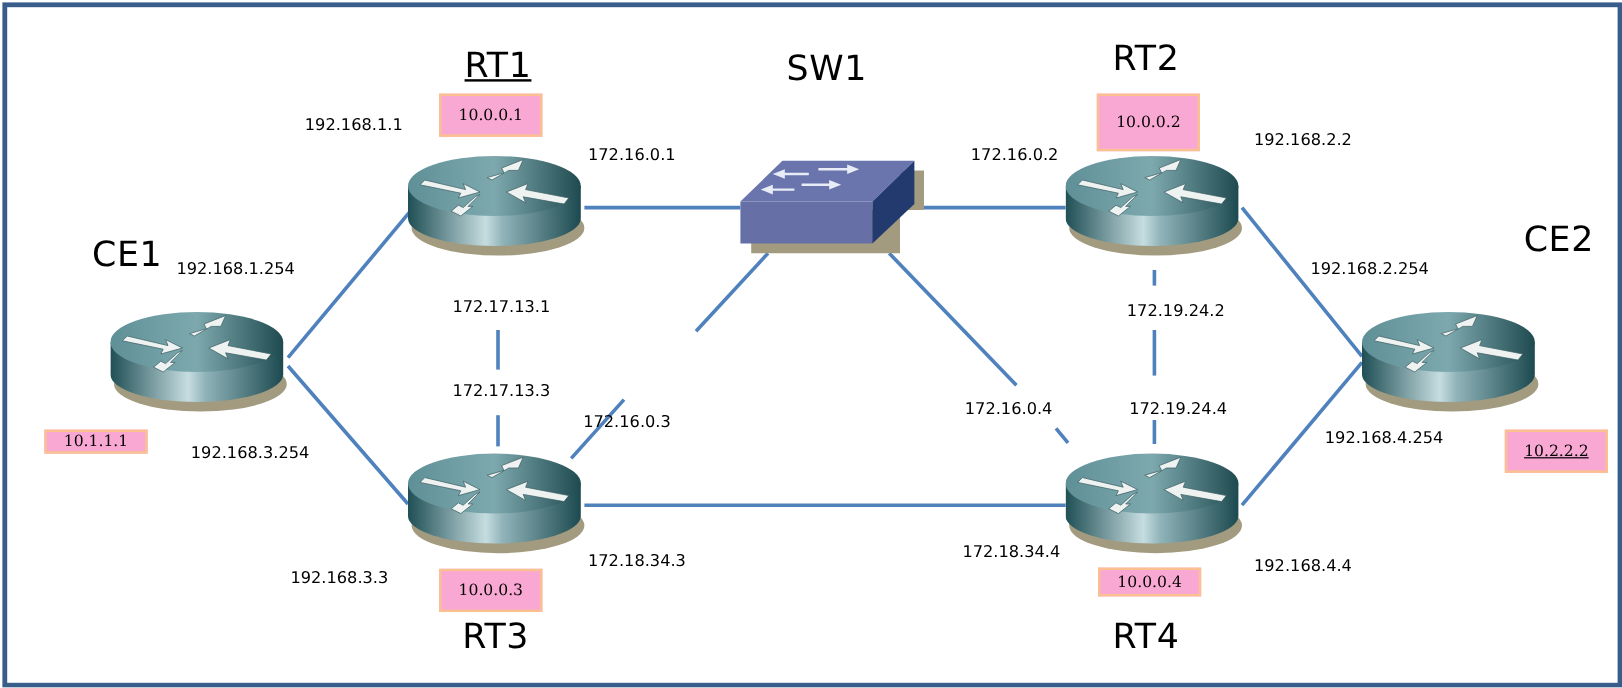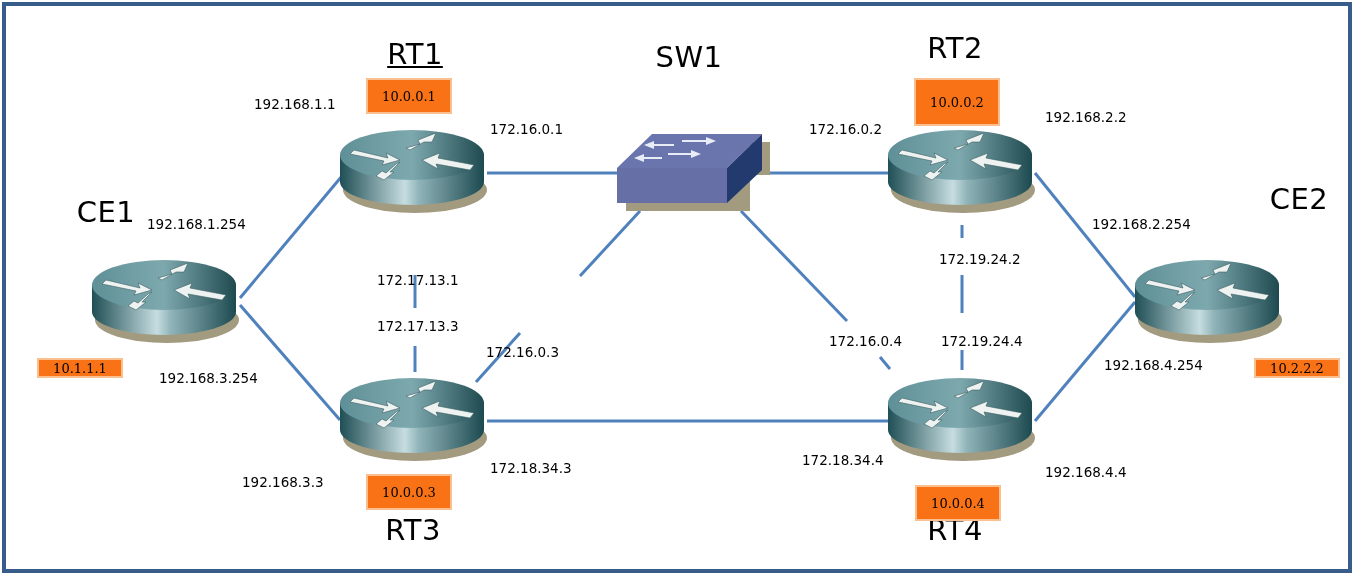--- a/index.html
+++ b/index.html
@@ -2,21 +2,21 @@
 <html><head>
   <meta charset="utf-8">
   <style>
     html, body { margin: 0; padding: 0; background: #ffffff; }
     body { width: 1352px; height: 573px; position: relative; overflow: hidden; font-family: "DejaVu Sans", sans-serif; }
     #frame { position: absolute; left: 2px; top: 2px; width: 1342px; height: 563px; border: 4px solid #385d8a; background: #fff; }
     #links { position: absolute; left: 0; top: 0; width: 1352px; height: 573px; }
     .dev { position: absolute; }
     .name { position: absolute; font-family: "DejaVu Sans", sans-serif; font-size: 29px; color: #000; white-space: nowrap; transform: translateX(-50%); letter-spacing: 0.5px; }
     .ip { position: absolute; font-family: "DejaVu Sans", sans-serif; font-size: 13.5px; color: #000; white-space: nowrap; }
-    .lo { position: absolute; box-sizing: border-box; border: 2px solid #fac090; background: #f97316; font-family: "DejaVu Serif", serif; font-size: 13px; color: #000; display: flex; align-items: center; justify-content: center; }
+    .lo { position: absolute; box-sizing: border-box; border: 2px solid #fac090; background: #f9a8d4; font-family: "DejaVu Serif", serif; font-size: 13px; color: #000; display: flex; align-items: center; justify-content: center; }
   </style>
 </head>
 <body>
 
 <div id="frame"></div>
 
 <svg id="links" viewBox="0 0 1352 573">
   <g stroke="#4f81bd" stroke-width="3" fill="none">
     <line x1="240" y1="298" x2="342" y2="176"></line>
     <line x1="240" y1="305" x2="340" y2="420"></line>
@@ -103,32 +103,32 @@
 <div class="name" style="left:955px;top:31px;">RT2</div>
 <div class="name" style="left:106px;top:195px;">CE1</div>
 <div class="name" style="left:1262px;top:182px;margin-left:37px;">CE2</div>
 <div class="name" style="left:413px;top:513px;">RT3</div>
 <div class="name" style="left:955px;top:513px;">RT4</div>
 
 <div class="lo" style="left:366px;top:78px;width:86px;width:86px;height:36px;">10.0.0.1</div>
 <div class="lo" style="left:914px;top:78px;width:86px;height:48px;">10.0.0.2</div>
 <div class="lo" style="left:37px;top:358px;width:86px;height:20px;">10.1.1.1</div>
 <div class="lo" style="left:366px;top:474px;width:86px;height:36px;">10.0.0.3</div>
-<div class="lo" style="left:915px;top:473px;width:86px;height:36px;margin-top:12px;">10.0.0.4</div>
-<div class="lo" style="left:1254px;top:358px;width:86px;height:20px;">10.2.2.2</div>
+<div class="lo" style="left:915px;top:473px;width:86px;height:24px;">10.0.0.4</div>
+<div class="lo" style="left:1254px;top:358px;width:86px;height:36px;text-decoration:underline;">10.2.2.2</div>
 
 <div class="ip" style="left:254px;top:96px;">192.168.1.1</div>
 <div class="ip" style="left:147px;top:216px;">192.168.1.254</div>
 <div class="ip" style="left:159px;top:370px;">192.168.3.254</div>
 <div class="ip" style="left:242px;top:474px;">192.168.3.3</div>
 <div class="ip" style="left:490px;top:121px;">172.16.0.1</div>
 <div class="ip" style="left:809px;top:121px;">172.16.0.2</div>
 <div class="ip" style="left:486px;top:344px;">172.16.0.3</div>
-<div class="ip" style="left:804px;top:333px;margin-left:25px;">172.16.0.4</div>
-<div class="ip" style="left:377px;top:248px;margin-top:24px;">172.17.13.1</div>
+<div class="ip" style="left:804px;top:333px;">172.16.0.4</div>
+<div class="ip" style="left:377px;top:248px;">172.17.13.1</div>
 <div class="ip" style="left:377px;top:318px;">172.17.13.3</div>
 <div class="ip" style="left:939px;top:251px;">172.19.24.2</div>
 <div class="ip" style="left:941px;top:333px;">172.19.24.4</div>
 <div class="ip" style="left:490px;top:460px;">172.18.34.3</div>
 <div class="ip" style="left:802px;top:452px;">172.18.34.4</div>
 <div class="ip" style="left:1045px;top:109px;">192.168.2.2</div>
 <div class="ip" style="left:1092px;top:216px;">192.168.2.254</div>
 <div class="ip" style="left:1045px;top:464px;">192.168.4.4</div>
 <div class="ip" style="left:1104px;top:357px;">192.168.4.254</div>
 

